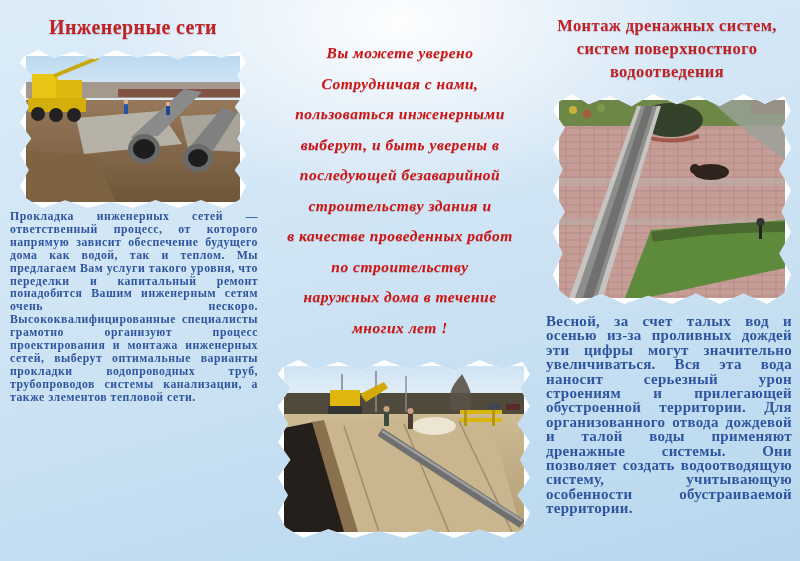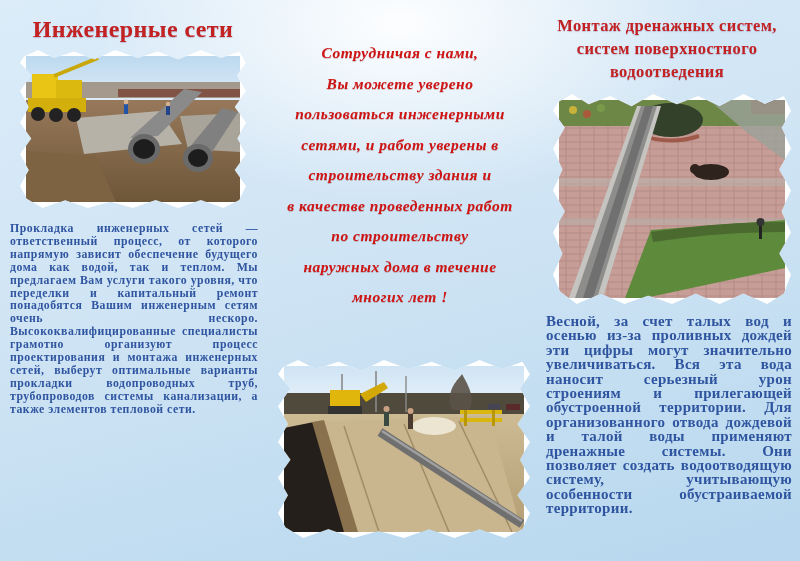--- a/index.html
+++ b/index.html
@@ -13,28 +13,28 @@
   .panel{position:absolute;top:0;height:561px;width:266px;}
   .panel-left{left:0;}
   .panel-center{left:267px;}
   .panel-right{left:534px;}
 
   .title-red{
     position:absolute;width:100%;text-align:center;
     font-weight:bold;color:#c22222;letter-spacing:.4px;
     text-shadow:0 1px 1px rgba(90,60,130,.25);
   }
-  .left-title{top:16px;font-size:24px;}
+  .left-title{top:16px;font-size:20px;}
   .right-title{top:14px;font-size:16.5px;line-height:23px;padding:0 6px;box-sizing:border-box;}
 
   .body-text{
     position:absolute;color:#2f55a0;font-weight:bold;
     text-align:justify;text-justify:inter-word;
   }
-  .body-left{left:10px;width:248px;top:222px;font-size:11.8px;line-height:12.9px;letter-spacing:.5px;}
+  .body-left{left:10px;width:248px;top:210px;font-size:11.8px;line-height:12.9px;letter-spacing:.5px;}
   .body-right{left:12px;width:246px;top:314px;font-size:15px;line-height:14.4px;letter-spacing:.3px;}
 
   .slogan{position:absolute;top:38px;width:100%;text-align:center;}
   .slogan-line{
     font-style:italic;font-weight:bold;color:#cf1414;
     font-size:15.5px;line-height:30.5px;letter-spacing:.5px;
     text-shadow:0 1px 0 rgba(120,40,40,.25);
   }
 
   .photo-frame{
@@ -91,24 +91,25 @@
         <rect x="140" y="50" width="4" height="9" fill="#224488"></rect>
         <circle cx="142" cy="48" r="2.2" fill="#d8b28e"></circle>
       </svg>
     </div>
 
     <div class="body-text body-left">Прокладка инженерных сетей — ответственный процесс, от которого напрямую зависит обеспечение будущего дома как водой, так и теплом. Мы предлагаем Вам услуги такого уровня, что переделки и капитальный ремонт понадобятся Вашим инженерным сетям очень нескоро. Высококвалифицированные специалисты грамотно организуют процесс проектирования и монтажа инженерных сетей, выберут оптимальные варианты прокладки водопроводных труб, трубопроводов системы канализации, а также элементов тепловой сети.</div>
   </div>
 
   <div class="panel panel-center">
     <div class="slogan">
+      <div class="slogan-line">Вы можете уверено</div>
       <div class="slogan-line">Сотрудничая с нами,</div>
-      <div class="slogan-line">Вы можете уверено</div>
       <div class="slogan-line">пользоваться инженерными</div>
-      <div class="slogan-line">сетями, и работ уверены в</div>
+      <div class="slogan-line">выберут, и быть уверены в</div>
+      <div class="slogan-line">последующей безаварийной</div>
       <div class="slogan-line">строительству здания и</div>
       <div class="slogan-line">в качестве проведенных работ</div>
       <div class="slogan-line">по строительству</div>
       <div class="slogan-line">наружных дома в течение</div>
       <div class="slogan-line">многих лет !</div>
     </div>
 
     <div class="photo-frame frame-center">
       <svg class="photo" viewBox="0 0 240 166" preserveAspectRatio="none">
         <defs>

